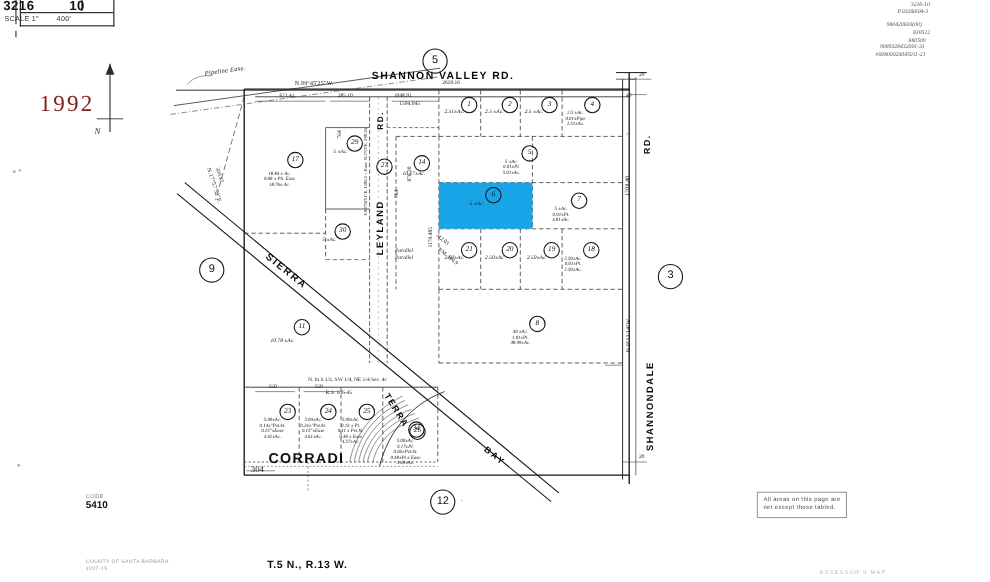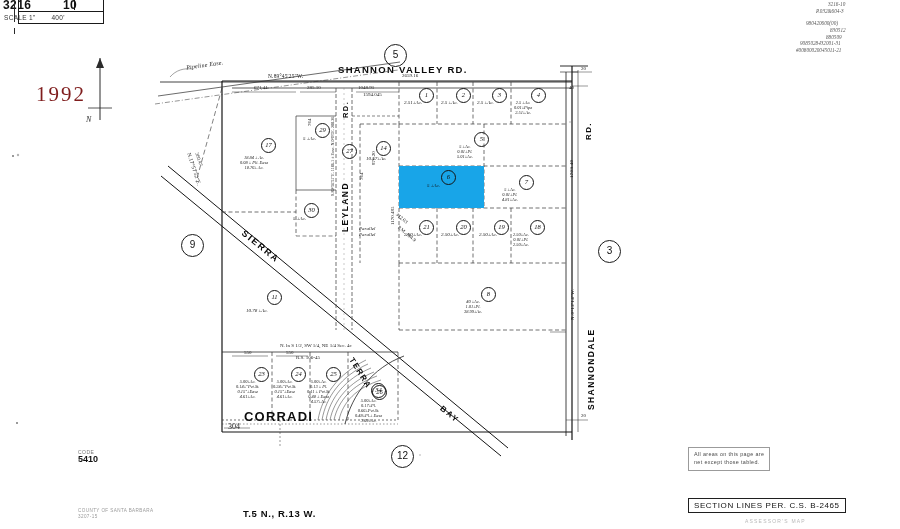--- a/index.html
+++ b/index.html
@@ -485,17 +485,16 @@
   </div>
 
   <div class="township">T.5 N., R.13 W.</div>
 
   <div class="rev-note" style="white-space:pre-line;">COUNTY OF SANTA BARBARA
 3207-15</div>
 
   <div class="note-box" style="white-space:pre-line;">All areas on this page are
 net except those tabled.</div>
 
-  <div class="sec-box">SECTION LINES PER. C.S. B-2465</div>
 
   <div class="assessor-cap">ASSESSOR'S MAP</div>
 
 </div>
 
 </body></html>

